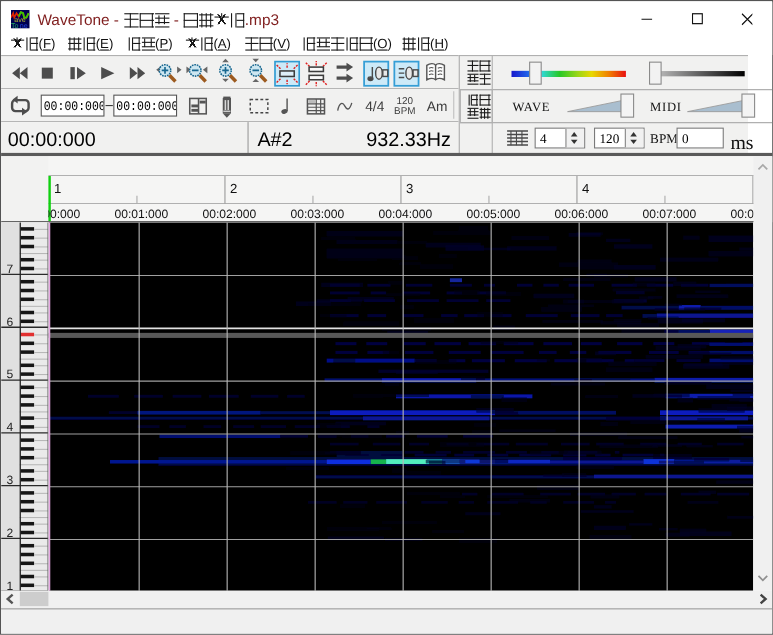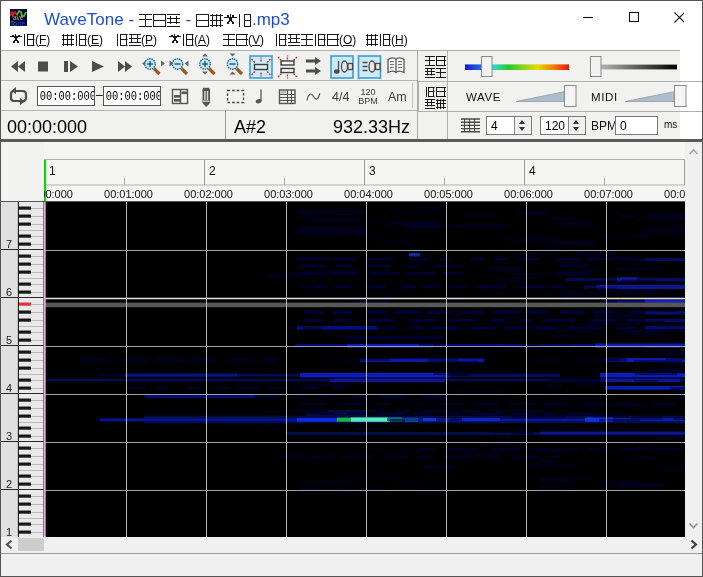--- a/index.html
+++ b/index.html
@@ -1,28 +1,28 @@
 <!DOCTYPE html>
 <html><head>
 <meta charset="utf-8">
 <style>
 html,body{margin:0;padding:0;}
 body{width:703px;height:577px;overflow:hidden;font-family:"Liberation Sans",sans-serif;}
 #win{position:absolute;left:0;top:0;width:703px;height:577px;background:#fff;box-sizing:border-box;border:1px solid #545454;}
 .abs{position:absolute;}
 .cj{display:inline-block;position:relative;}
 #titlebar{left:0px;top:1px;width:701px;height:29px;background:#fff;}
-#title-text{left:43px;top:8px;font-size:17px;color:#1d4ed8;white-space:nowrap;}
+#title-text{left:33px;top:8px;font-size:14px;color:#7f1d1d;white-space:nowrap;}
 #menubar{left:0px;top:30px;width:701px;height:19px;background:#fff;font-size:12px;color:#111;}
 .mi{position:absolute;top:2px;}
 #tb1{left:0px;top:49px;width:416px;height:31px;background:#f1f1f0;border-bottom:1px solid #b5b5b5;border-top:1px solid #b0b0b0;box-sizing:border-box;}
 #tb2{left:0px;top:80px;width:416px;height:30px;background:#f1f1f0;border-bottom:1px solid #b5b5b5;box-sizing:border-box;}
 #inforow{left:0px;top:110px;width:416px;height:29px;background:#f1f1f0;font-size:18px;color:#000;}
 #thickline{left:0px;top:138px;width:701px;height:2.6px;background:#5a5a5a;}
-#rpanel{left:416px;top:49px;width:263px;height:90px;background:#f1f1f0;border-left:1px solid #aaa;border-top:1px solid #b0b0b0;box-sizing:border-box;}
+#rpanel{left:416px;top:49px;width:263px;height:90px;background:#f1f1f0;border-left:1px solid #aaa;border-top:1px solid #b0b0b0;box-sizing:border-box;font-family:Liberation Serif, serif;}
 #ruler{left:0px;top:141px;width:701px;height:60px;background:#f2f2f1;}
 #pianowrap{left:0px;top:201px;width:43px;height:335px;overflow:hidden;}
 #spect{left:43px;top:201px;width:641px;height:335px;overflow:hidden;}
 #vscroll{left:684px;top:141px;width:17px;height:395px;background:#f0f0f0;}
 #hscroll{left:0px;top:536px;width:701px;height:16px;background:#f0f0f0;}
 #statusbar{left:0px;top:552px;width:701px;height:23px;background:#f0f0f0;border-top:1px solid #9a9a9a;box-sizing:border-box;}
 .tfield{position:absolute;background:#fff;border:1px solid #555;box-sizing:border-box;font-family:"Liberation Mono",monospace;font-size:12px;color:#000;overflow:hidden;white-space:nowrap;}
 .cj{width:12px;height:12px;vertical-align:-2px;margin:0 0.5px;
  --c:#1a1a1a;}
 .cj.s13{width:13px;height:13px;vertical-align:-2px;}
@@ -268,21 +268,21 @@
       <span class="spin"></span>
     </div>
     <div class="abs" style="left:122px;top:65px;width:46px;height:19px;background:#fff;border:1px solid #7a7a7a;box-sizing:border-box;">
       <span style="position:absolute;left:4px;top:2px;font-size:12px;">120</span>
       <span class="spin"></span>
     </div>
     <span class="abs" style="left:173px;top:68px;font-size:12px;color:#111;">BPM</span>
     <div class="abs" style="left:197px;top:65px;width:43px;height:19px;background:#fff;border:1px solid #7a7a7a;box-sizing:border-box;">
       <span style="position:absolute;left:4px;top:2px;font-size:12px;">0</span>
     </div>
-    <span class="abs" style="left:246px;top:68px;font-size:10px;color:#111;">ms</span>
+    <span class="abs" style="left:246px;top:68px;font-size:18px;color:#111;">ms</span>
   </div>
   <div class="abs" id="thickline"></div>
   <div class="abs" id="ruler">
    <svg width="701" height="60" viewBox="0 0 701 60">
     <rect x="43" y="0" width="643" height="59" fill="#f5f5f4"></rect>
     <line x1="43" y1="17.5" x2="686" y2="17.5" stroke="#b0b0b0"></line>
     <line x1="43" y1="43" x2="686" y2="43" stroke="#b0b0b0"></line>
     <rect x="0" y="59" width="686" height="1.4" fill="#555"></rect>
     <g stroke="#999">
       <path d="M203.5 18 V43 M363.5 18 V43 M523.5 18 V43 M683.5 18 V43"></path>

